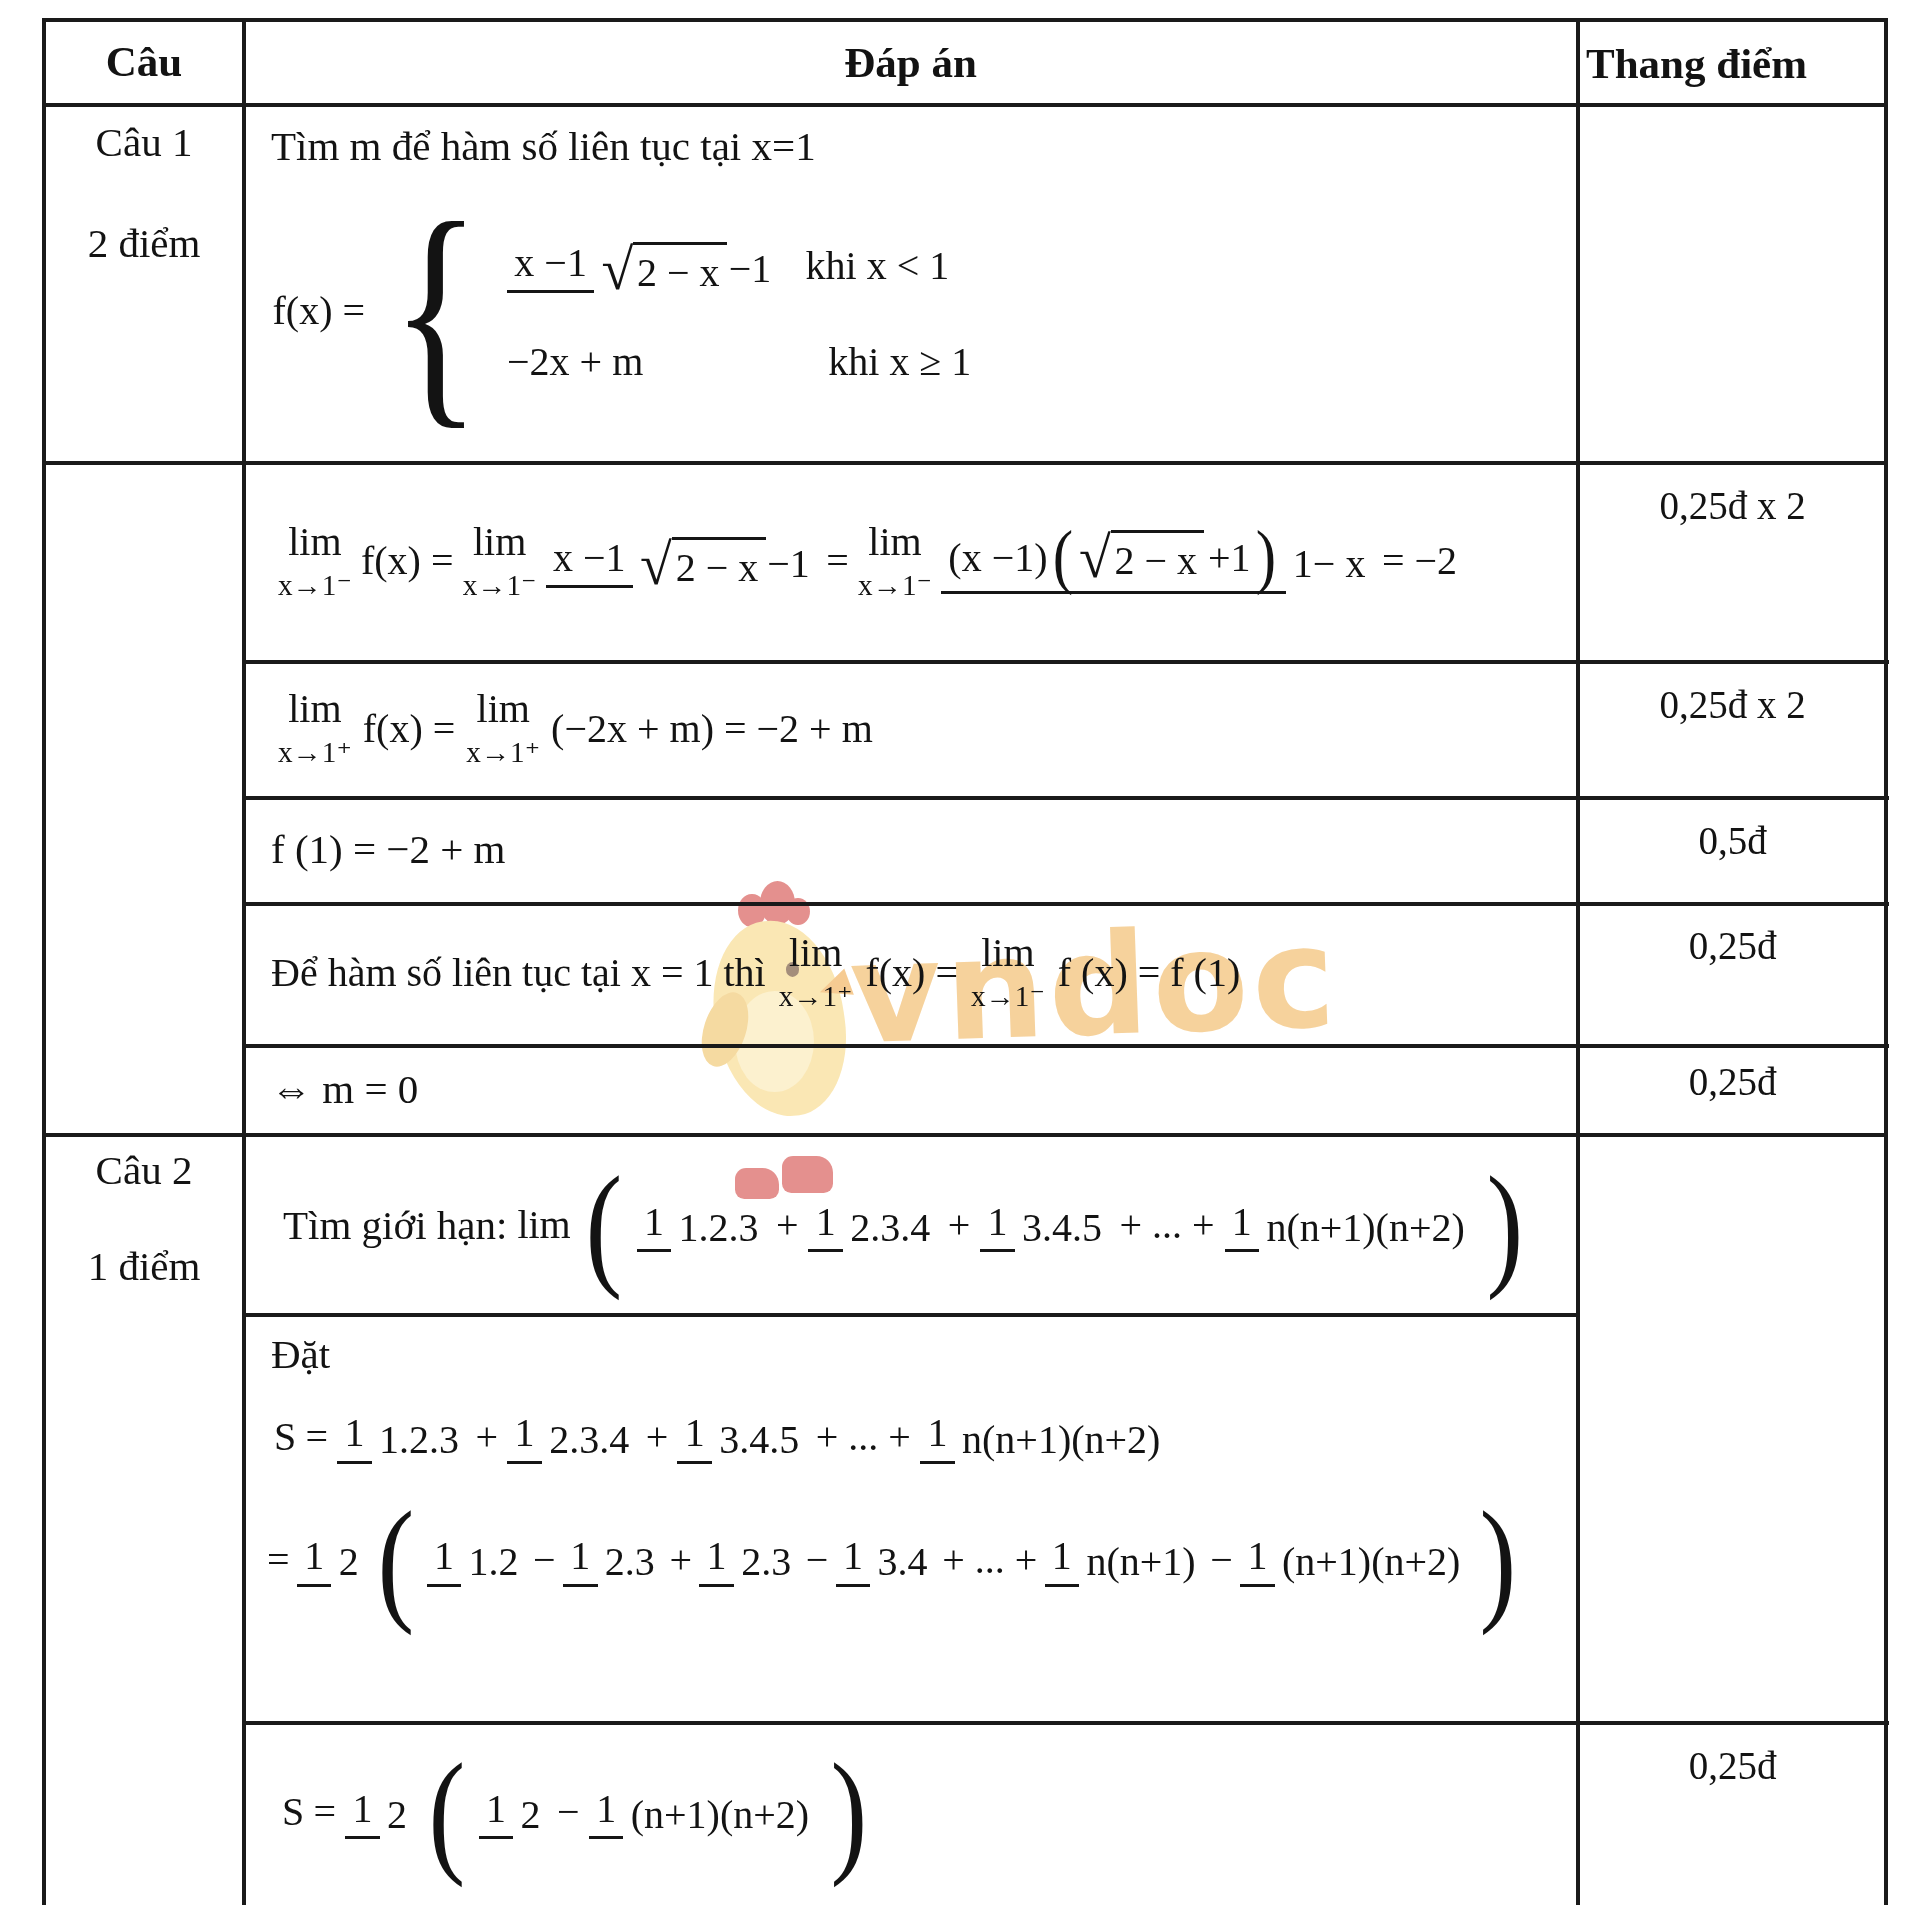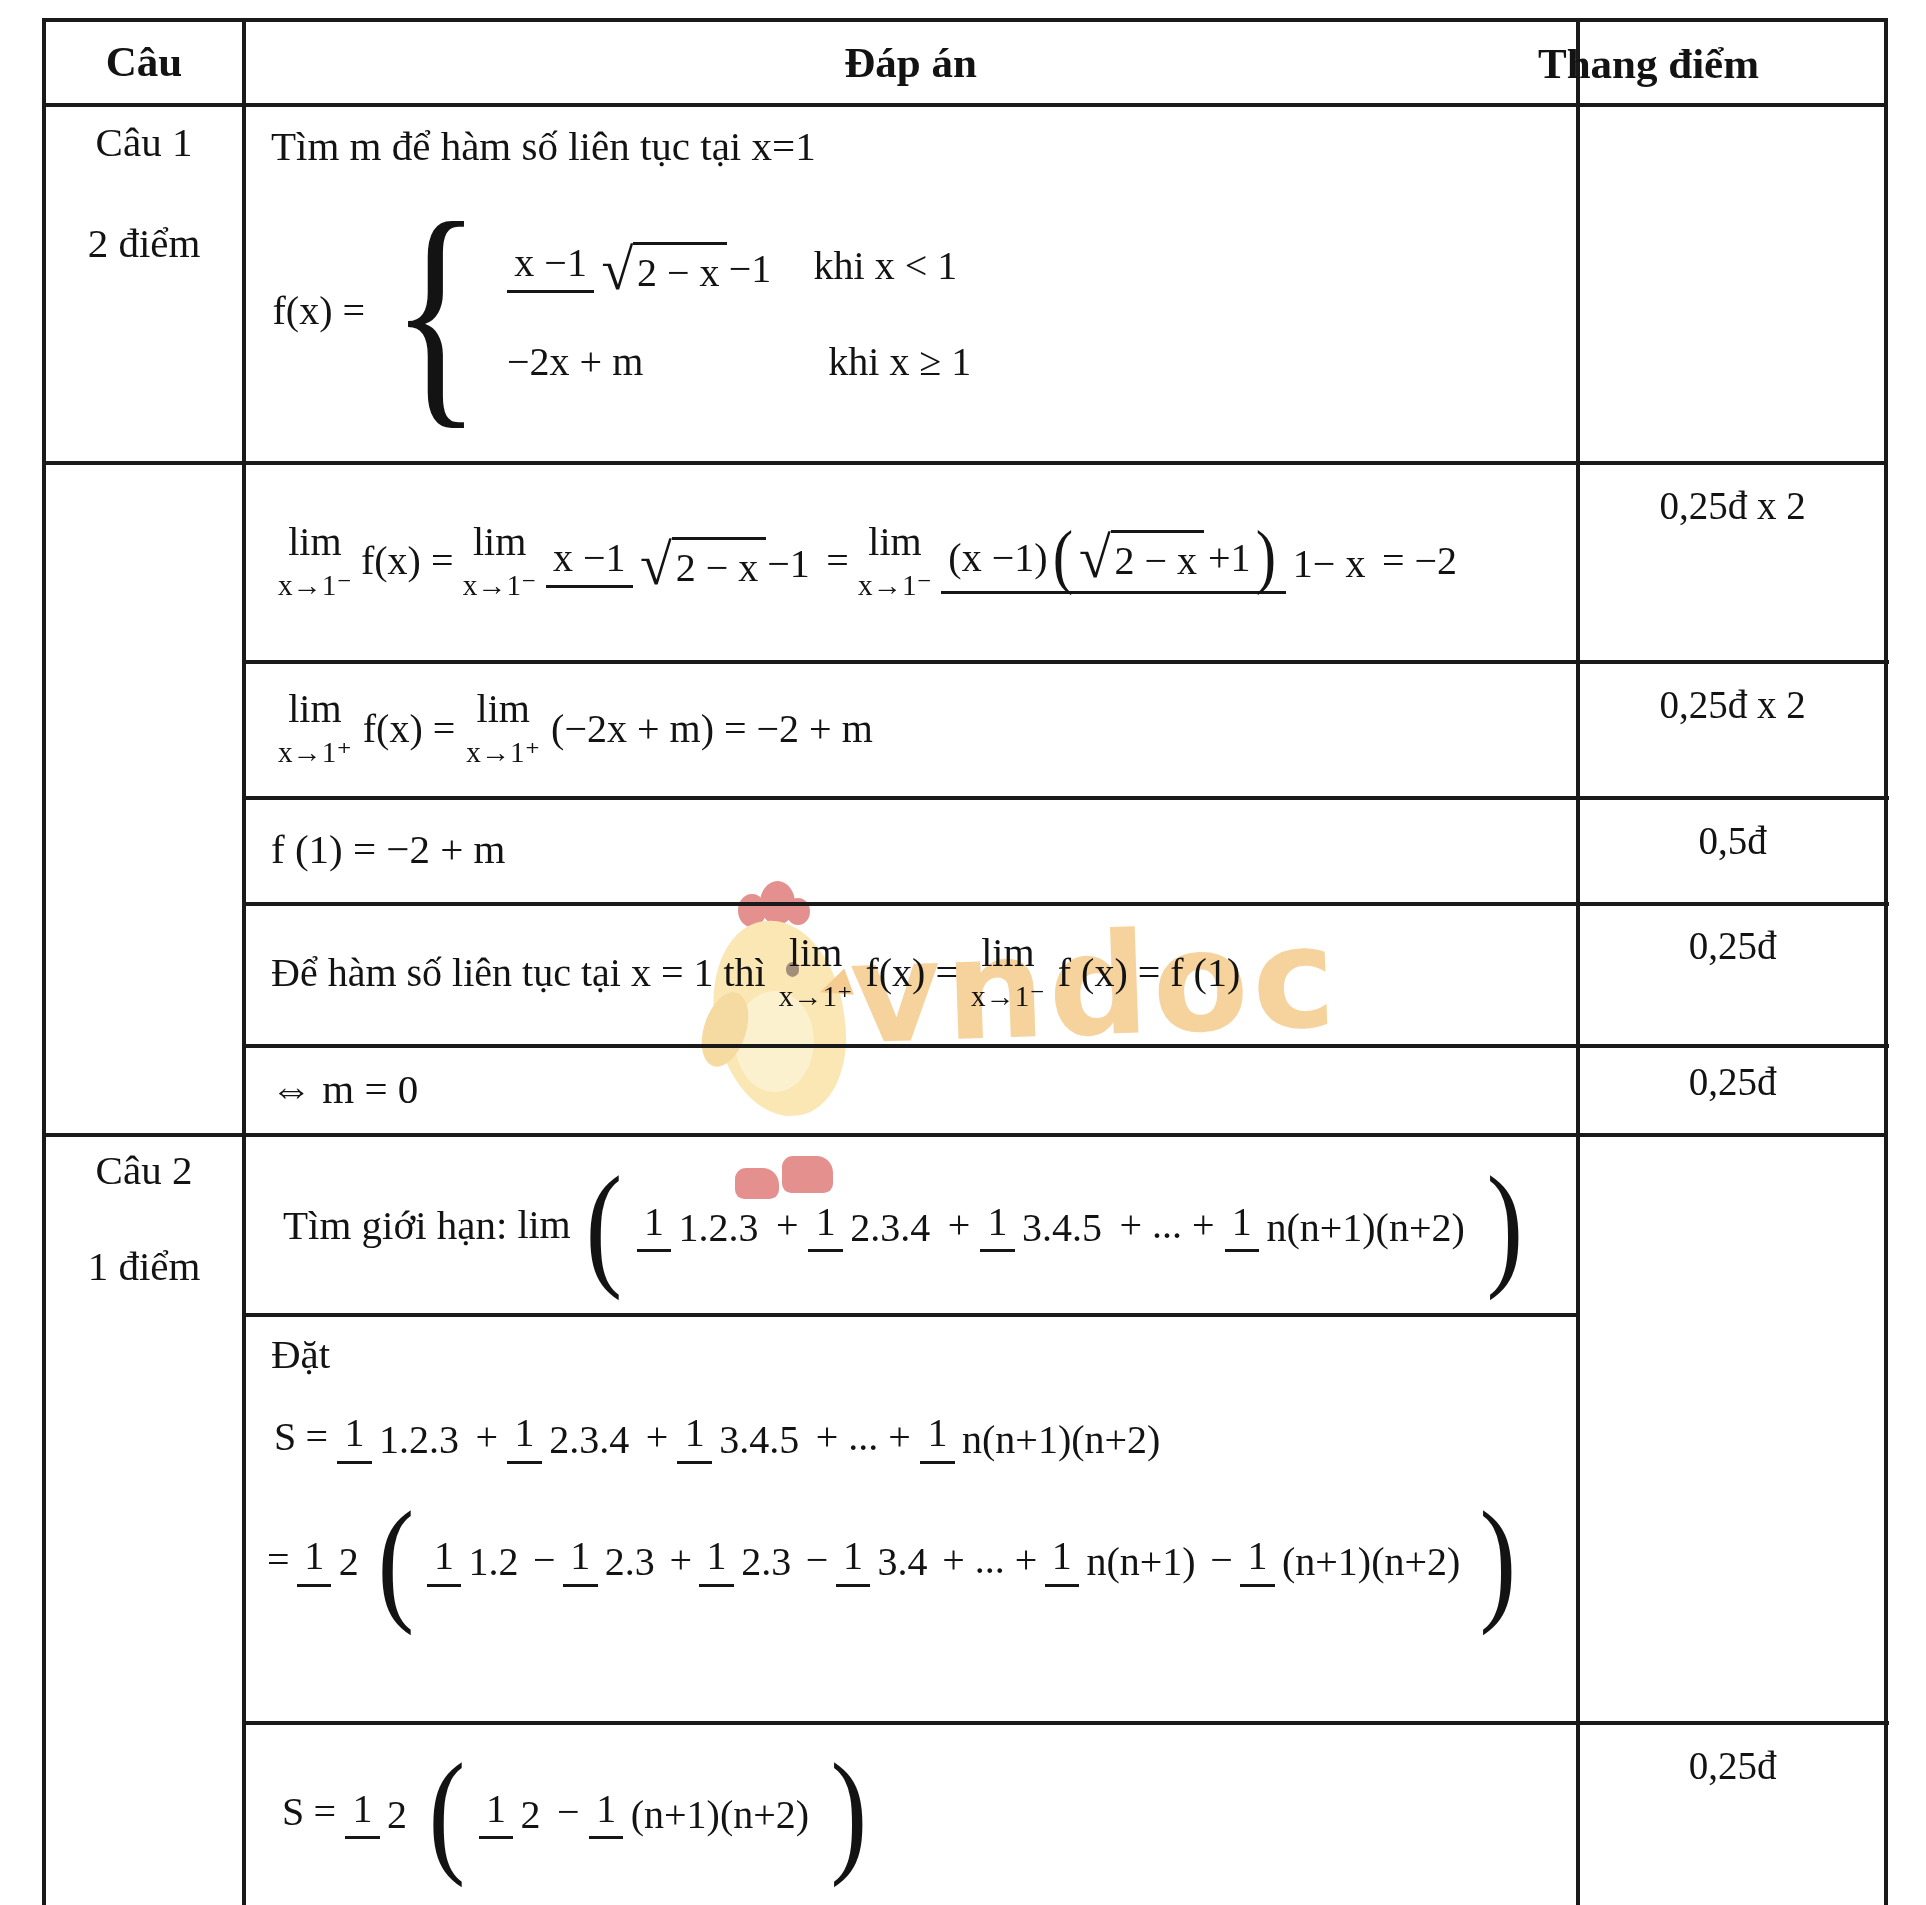--- a/index.html
+++ b/index.html
@@ -94,21 +94,21 @@
   <div class="hline" style="left:42px;top:1133px;width:1846px;"></div>
   <div class="hline" style="left:242px;top:1313px;width:1338px;"></div>
   <div class="hline" style="left:242px;top:1721px;width:1647px;"></div>
 
   <div class="box center hdr" style="left:46px;top:22px;width:196px;height:78px;text-align:center;">
     <span>Câu</span>
   </div>
   <div class="box center hdr" style="left:245px;top:22px;width:1331px;height:81px;">
     <span>Đáp án</span>
   </div>
-  <div class="box center hdr" style="left:1496px;top:22px;width:305px;height:82px;">
+  <div class="box center hdr" style="left:1544px;top:22px;width:305px;height:82px;">
     <span>Thang điểm</span>
   </div>
 
   <div class="box col txt" style="left:46px;top:118px;width:196px;align-items:center;gap:53px;">
     <span>Câu 1</span>
     <span>2 điểm</span>
   </div>
 
   <div class="box" style="left:245px;top:107px;width:1331px;height:354px;">
     <div class="txt" style="margin:14.7px 0 0 26px;">Tìm m để hàm số liên tục tại x=1</div>
@@ -122,21 +122,21 @@
                 <span>x −1</span>
               </span>
             <span class="den">
               <span class="sqrt">
                 <span class="rad-sign">√</span>
                 <span class="radicand">2 − x</span>
               </span>
               <span>−1</span>
             </span>
           </span>
-          <span style="margin-left:24px;text-align:center;">khi  x &lt; 1</span>
+          <span style="margin-left:16px;text-align:center;">khi  x &lt; 1</span>
         </span>
         <span class="mathline">
           <span>−2x + m</span>
           <span style="margin-left:174px;">khi  x ≥ 1</span>
         </span>
       </span>
     </div>
   </div>
 
   <div class="box vcenter" style="left:245px;top:465px;width:1331px;height:192px;">

